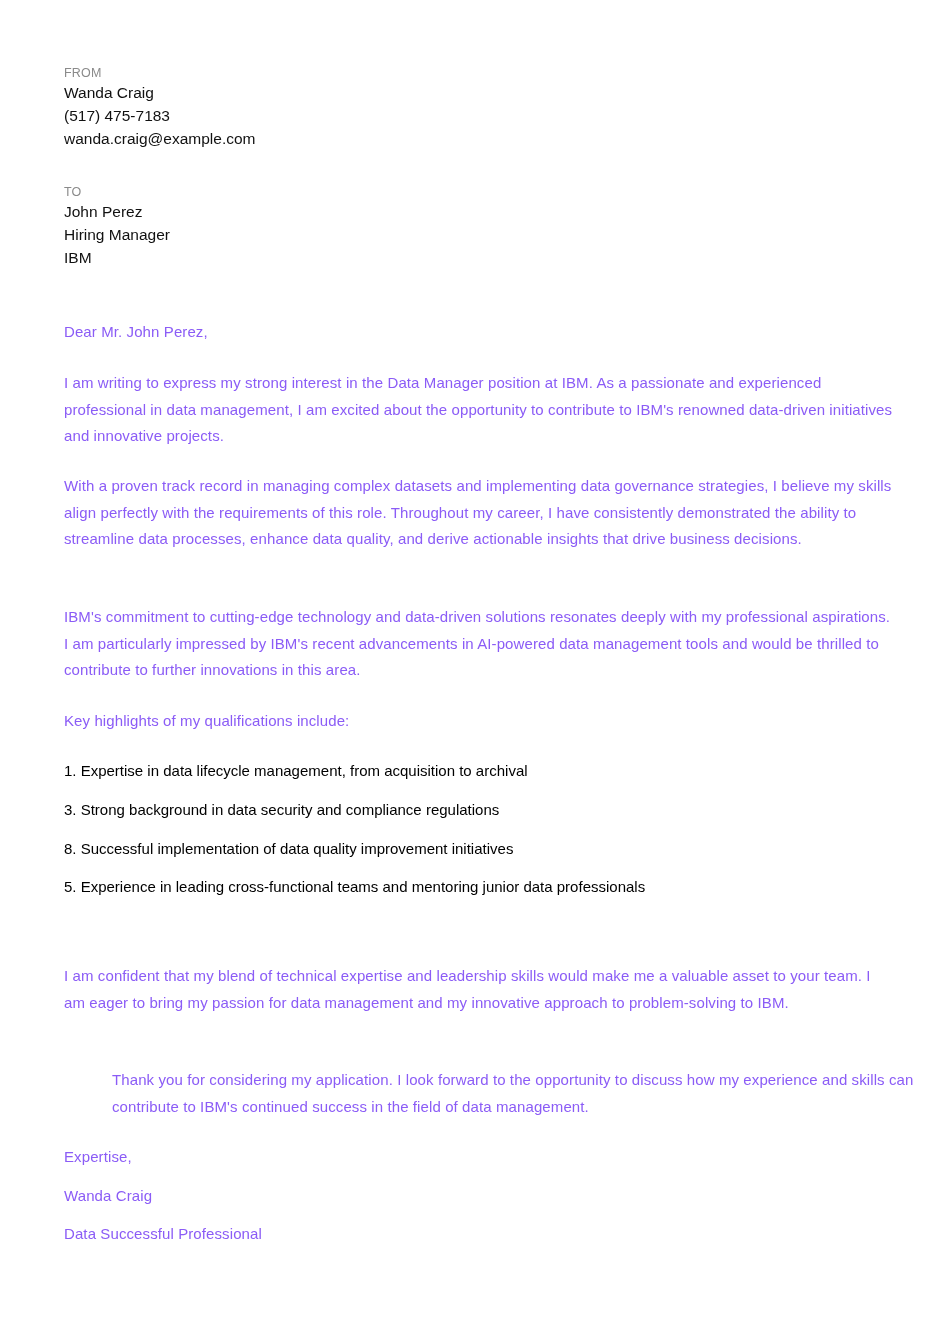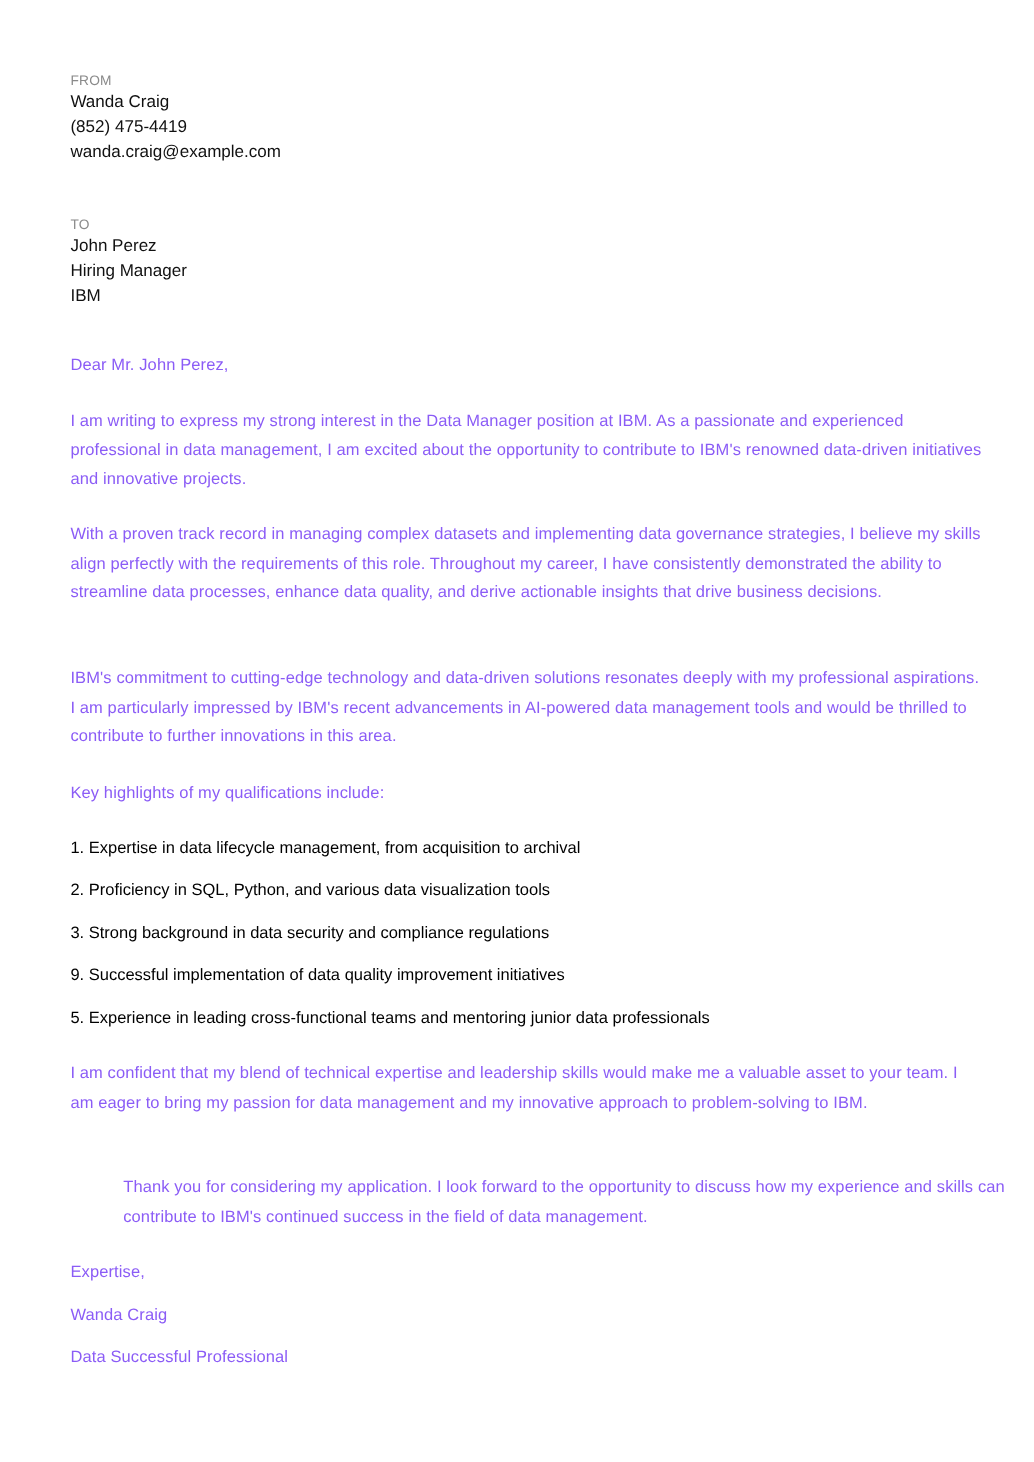--- a/index.html
+++ b/index.html
@@ -2,21 +2,21 @@
 <html><head>
 <meta charset="utf-8">
 <style>
   html, body { margin: 0; padding: 0; background: #ffffff; }
   body { width: 940px; height: 1329px; position: relative; overflow: hidden;
          font-family: "Liberation Sans", "DejaVu Sans", sans-serif; }
   .page { position: absolute; left: 64px; top: 0; width: 830px; }
   .label { font-size: 12.5px; color: #8a8a8a; letter-spacing: 0.2px; line-height: 16px; }
   .hdr-line { font-size: 15.5px; color: #111111; line-height: 23px; }
   .from-block { position: absolute; top: 65px; left: 0; }
-  .to-block { position: absolute; top: 196px; left: 0; }
+  .to-block { position: absolute; top: 184px; left: 0; }
   .body-text { font-size: 15px; color: #8b5cf6; line-height: 26.5px; margin: 0; letter-spacing: 0.1px; }
   .salutation { position: absolute; top: 319px; left: 0; }
   .p1 { position: absolute; top: 370px; left: 0; width: 830px; }
   .p2 { position: absolute; top: 473px; left: 0; width: 830px; }
   .p3 { position: absolute; top: 604px; left: 0; width: 830px; }
   .p4 { position: absolute; top: 708px; left: 0; width: 830px; }
   .list { position: absolute; top: 758px; left: 0; width: 830px; margin: 0; padding: 0; list-style: none; }
   .list li { font-size: 15px; color: #000000; line-height: 26.5px; height: 38.75px; }
   .p5 { position: absolute; top: 963px; left: 0; width: 830px; }
   .p6 { position: absolute; top: 1067px; left: 0; width: 830px; margin-left: 48px; }
@@ -25,43 +25,42 @@
   .sig-title { position: absolute; top: 1221px; left: 0; }
 </style>
 </head>
 <body>
 
 <div class="page">
 
   <div class="from-block">
     <div class="label">FROM</div>
     <div class="hdr-line">Wanda Craig</div>
-    <div class="hdr-line">(852) 475-4419</div>
+    <div class="hdr-line">(517) 475-7183</div>
     <div class="hdr-line">wanda.craig@example.com</div>
   </div>
 
   <div class="to-block">
     <div class="label">TO</div>
     <div class="hdr-line">John Perez</div>
     <div class="hdr-line">Hiring Manager</div>
     <div class="hdr-line">IBM</div>
   </div>
 
   <p class="body-text salutation">Dear Mr. John Perez,</p>
 
   <p class="body-text p1">I am writing to express my strong interest in the Data Manager position at IBM. As a passionate and experienced professional in data management, I am excited about the opportunity to contribute to IBM's renowned data-driven initiatives and innovative projects.</p>
   <p class="body-text p2">With a proven track record in managing complex datasets and implementing data governance strategies, I believe my skills align perfectly with the requirements of this role. Throughout my career, I have consistently demonstrated the ability to streamline data processes, enhance data quality, and derive actionable insights that drive business decisions.</p>
   <p class="body-text p3">IBM's commitment to cutting-edge technology and data-driven solutions resonates deeply with my professional aspirations. I am particularly impressed by IBM's recent advancements in AI-powered data management tools and would be thrilled to contribute to further innovations in this area.</p>
   <p class="body-text p4">Key highlights of my qualifications include:</p>
 
   <ul class="list">
     <li>1. Expertise in data lifecycle management, from acquisition to archival</li>
-    <li>2. Proficiency in SQL, Python, and various data visualization tools</li>
     <li>3. Strong background in data security and compliance regulations</li>
-    <li>9. Successful implementation of data quality improvement initiatives</li>
+    <li>8. Successful implementation of data quality improvement initiatives</li>
     <li>5. Experience in leading cross-functional teams and mentoring junior data professionals</li>
   </ul>
 
   <p class="body-text p5">I am confident that my blend of technical expertise and leadership skills would make me a valuable asset to your team. I am eager to bring my passion for data management and my innovative approach to problem-solving to IBM.</p>
   <p class="body-text p6">Thank you for considering my application. I look forward to the opportunity to discuss how my experience and skills can contribute to IBM's continued success in the field of data management.</p>
 
   <p class="body-text closing">Expertise,</p>
   <p class="body-text sig-name">Wanda Craig</p>
   <p class="body-text sig-title">Data Successful Professional</p>
 

